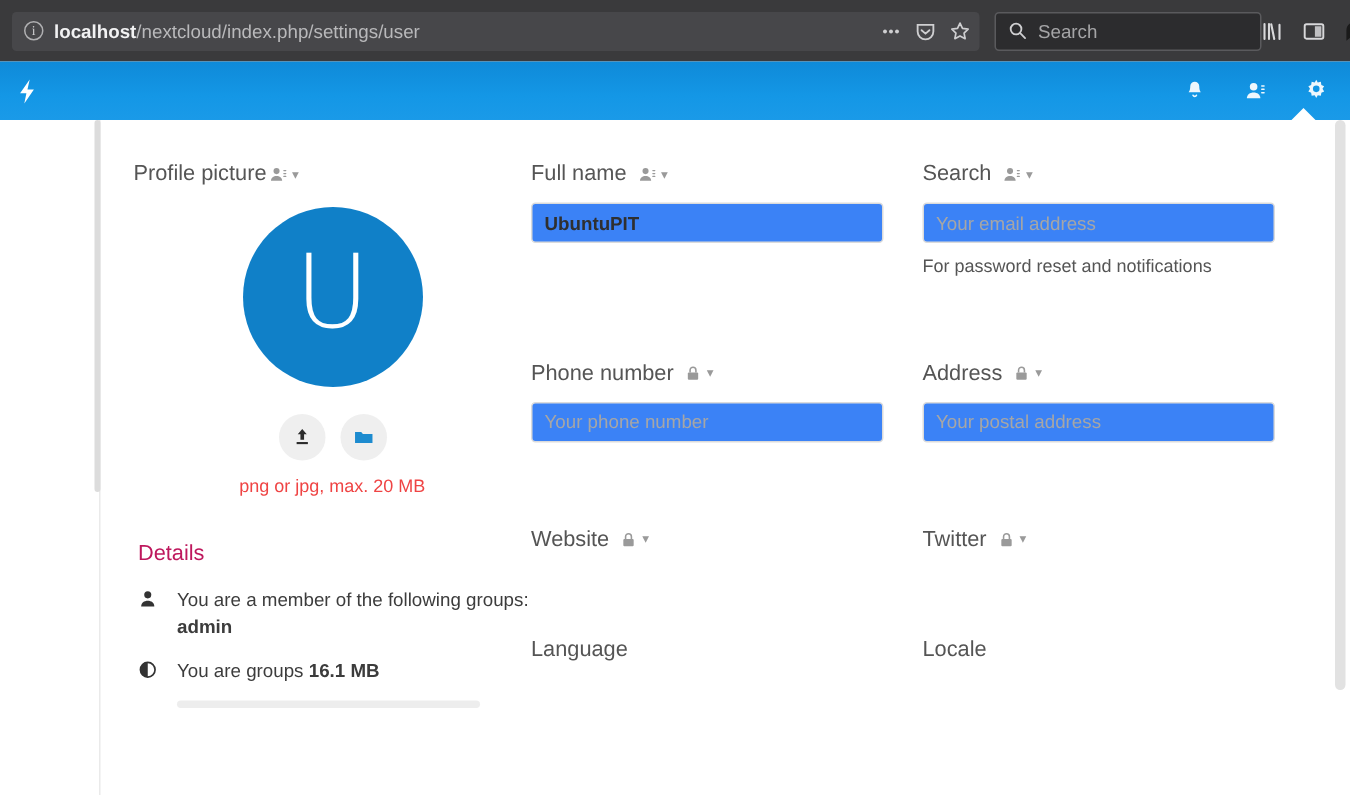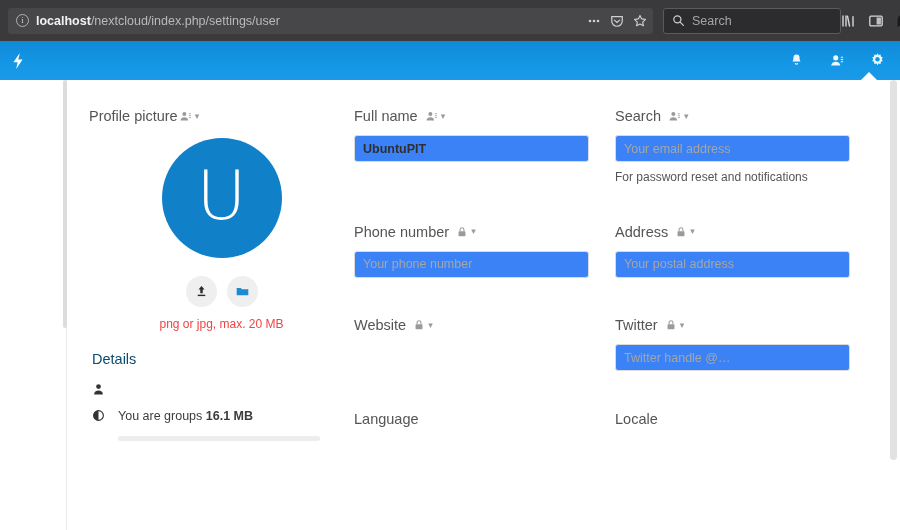--- a/index.html
+++ b/index.html
@@ -173,22 +173,22 @@
   }
   .hint-text {
     margin-top: 10px;
     font-size: 12px;
     color: #ef4444;
   }
 
   h3.details-title {
     font-size: 14.5px;
     font-weight: normal;
-    color: #0c4a6e;
-    margin-top: 20px;
+    color: #be185d;
+    margin-top: 30px;
     margin-bottom: 14px;
     padding-left: 3px;
   }
   .detail-row {
     display: flex;
     gap: 12px;
     padding-left: 3px;
     margin-bottom: 11px;
     font-size: 12.5px;
     color: #3c3c3c;
@@ -386,20 +386,24 @@
 
         <h3 class="details-title">Details</h3>
 
         <div class="detail-row">
           <span class="di">
             <svg width="13" height="13" viewBox="0 0 16 16">
                 <circle cx="8" cy="4.4" r="2.9" fill="currentColor"></circle>
                 <path d="M2.6 14c0-3 2.4-4.7 5.4-4.7S13.4 11 13.4 14z" fill="currentColor"></path>
               </svg>
           </span>
+          <span>
+            <span>You are a member of the following groups:</span><br>
+            <b>admin</b>
+          </span>
         </div>
 
         <div class="detail-row">
           <span class="di">
             <svg width="13" height="13" viewBox="0 0 16 16">
                 <circle cx="8" cy="8" r="6" fill="none" stroke="currentColor" stroke-width="1.4"></circle>
                 <path d="M8 2a6 6 0 0 0 0 12z" fill="currentColor"></path>
               </svg>
           </span>
           <span><span>You are groups </span><b>16.1 MB</b></span>
@@ -496,21 +500,20 @@
             <div class="field-label">
               <span>Twitter</span>
               <span class="scope-icon">
                 <svg width="12" height="12" viewBox="0 0 16 16">
                     <rect x="3.4" y="7" width="9.2" height="6.6" rx="1" fill="currentColor"></rect>
                     <path d="M5.4 7V5a2.6 2.6 0 0 1 5.2 0v2" fill="none" stroke="currentColor" stroke-width="1.4"></path>
                   </svg>
                 <span class="caret">▾</span>
               </span>
             </div>
-            <input class="field-input" type="text" placeholder="Twitter handle @…" style="">
           </div>
         </div>
 
         <div class="field-col">
           <div class="field-label">Language</div>
         </div>
         <div class="field-col">
           <div class="field-label">Locale</div>
         </div>
 

